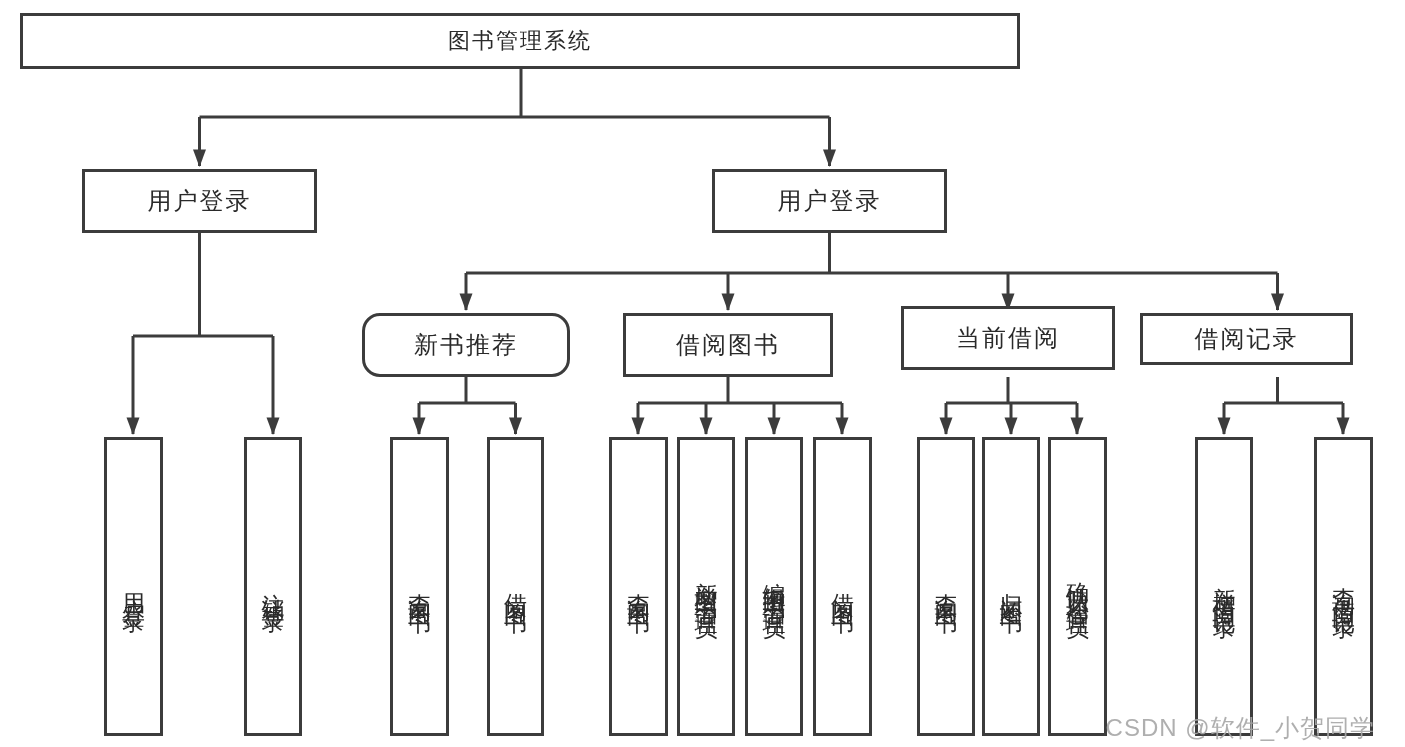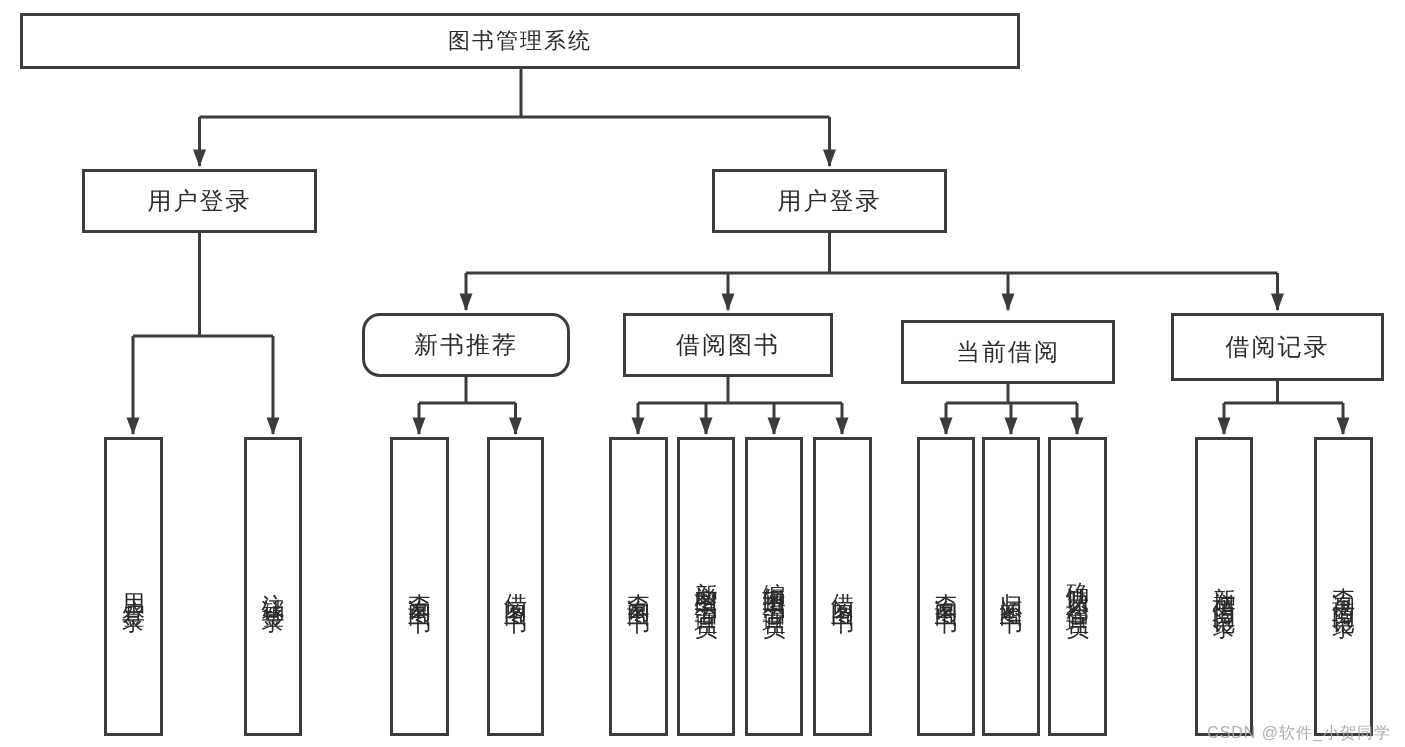--- a/index.html
+++ b/index.html
@@ -47,23 +47,23 @@
     letter-spacing: 6px;
     line-height: 1;
     padding: 10px 0;
   }
   .v-box.long {
     letter-spacing: 5px;
     padding: 6px 0;
   }
   #watermark {
     position: absolute;
-    right: 14px;
+    right: 30px;
     bottom: 3px;
-    font-size: 16px;
+    font-size: 24px;
     color: rgba(168, 168, 168, 0.92);
     letter-spacing: 1px;
     z-index: 5;
     white-space: nowrap;
   }
 </style>
 </head>
 <body>
 
 <div id="stage">
@@ -111,22 +111,22 @@
     </g>
   </svg>
 
   <div class="box h-box root-box" style="left:20px; top:13px; width:1000px; height:56px;">图书管理系统</div>
 
   <div class="box h-box" style="left:82px; top:169px; width:235px; height:64px;">用户登录</div>
   <div class="box h-box" style="left:712px; top:169px; width:235px; height:64px;">用户登录</div>
 
   <div class="box h-box" style="left:362px; top:313px; width:208px; height:64px;border-radius:18px;">新书推荐</div>
   <div class="box h-box" style="left:623px; top:313px; width:210px; height:64px;">借阅图书</div>
-  <div class="box h-box" style="left:901px; top:320px; width:214px; height:64px;">当前借阅</div>
-  <div class="box h-box" style="left:1171px; top:313px; width:213px; height:68px;">借阅记录</div>
+  <div class="box h-box" style="left:901px; top:306px; width:214px; height:64px;">当前借阅</div>
+  <div class="box h-box" style="left:1140px; top:313px; width:213px; height:52px;">借阅记录</div>
 
   <div class="box v-box" style="left:104px; top:437px; width:59px; height:299px;">用户登录</div>
   <div class="box v-box" style="left:244px; top:437px; width:58px; height:299px;">注销登录</div>
 
   <div class="box v-box" style="left:390px; top:437px; width:59px; height:299px;">查询图书</div>
   <div class="box v-box" style="left:487px; top:437px; width:57px; height:299px;">借阅图书</div>
 
   <div class="box v-box" style="left:609px; top:437px; width:59px; height:299px;">查询图书</div>
   <div class="box v-box long" style="left:677px; top:437px; width:58px; height:299px;">新增图书（管理员）</div>
   <div class="box v-box long" style="left:745px; top:437px; width:58px; height:299px;">编辑图书（管理员）</div>

